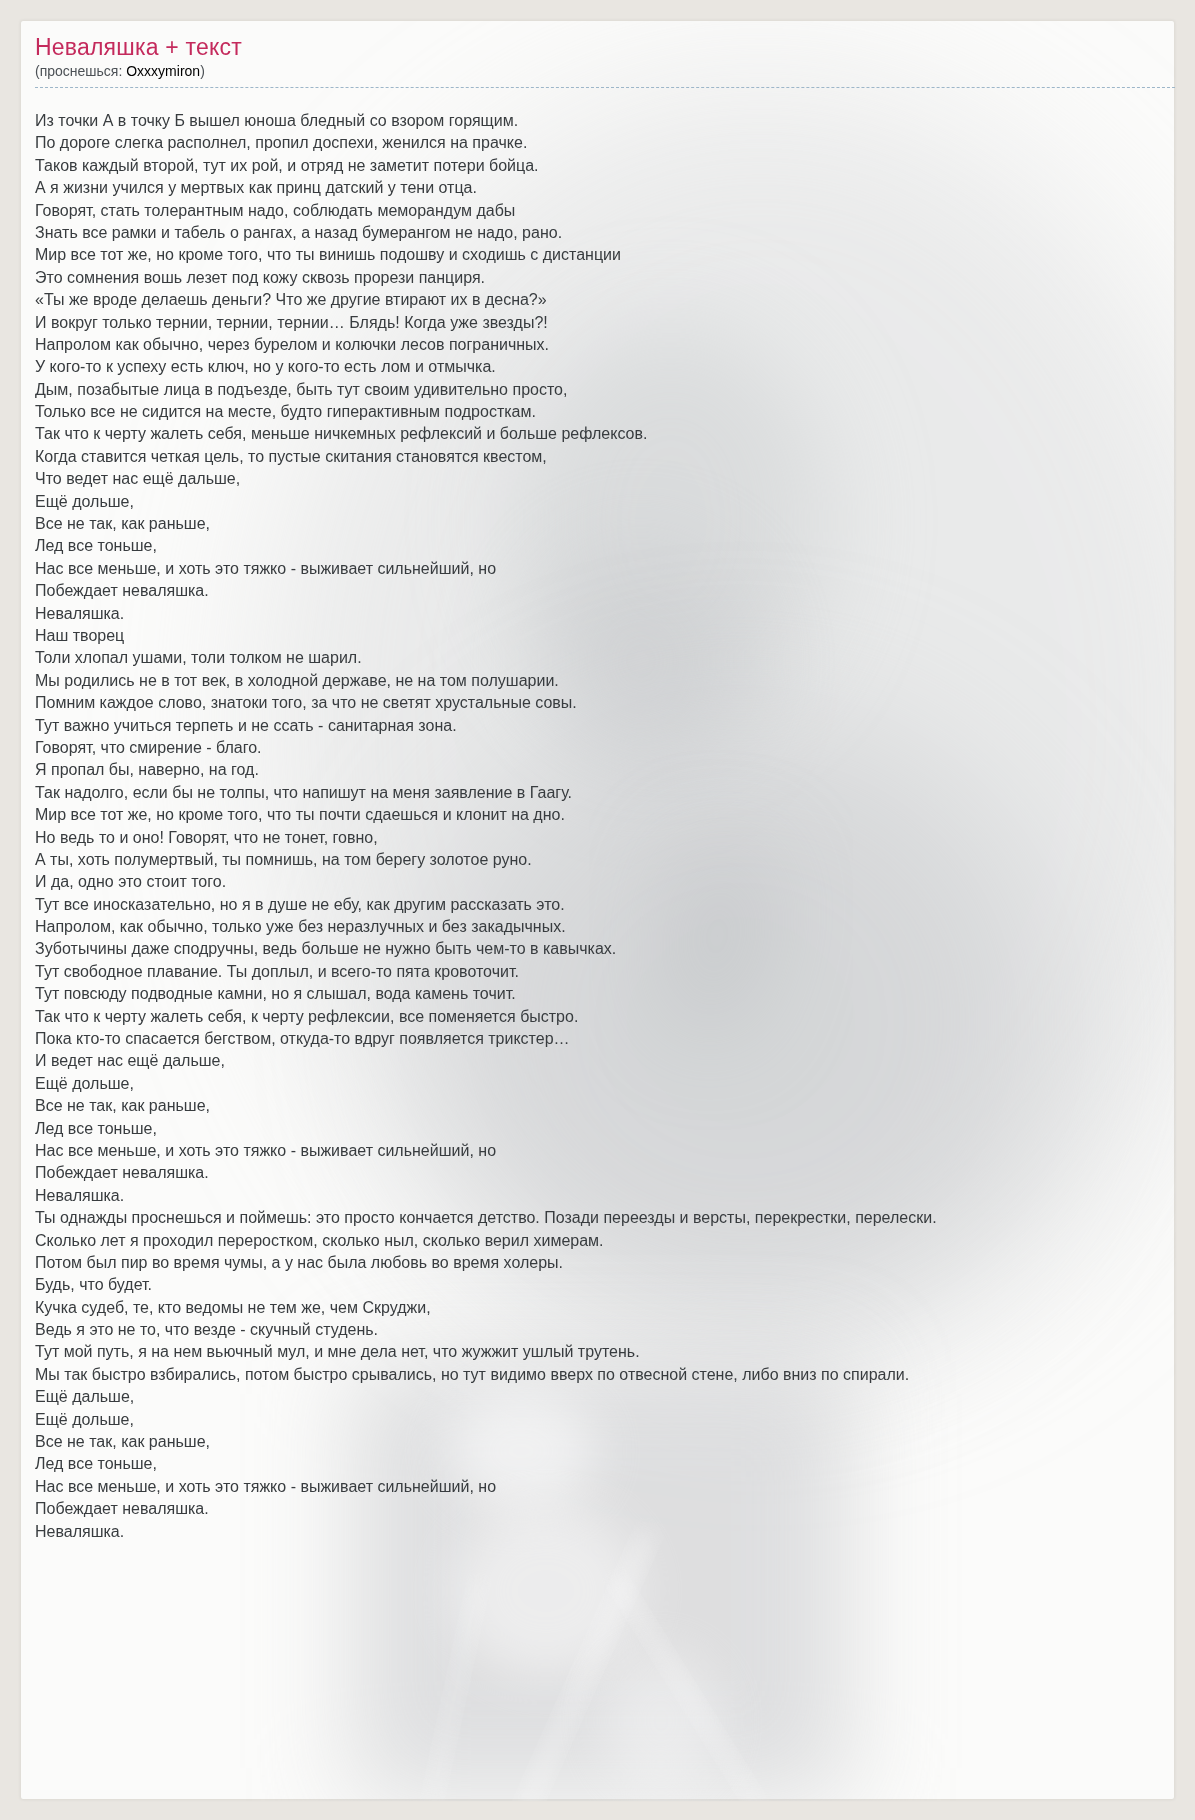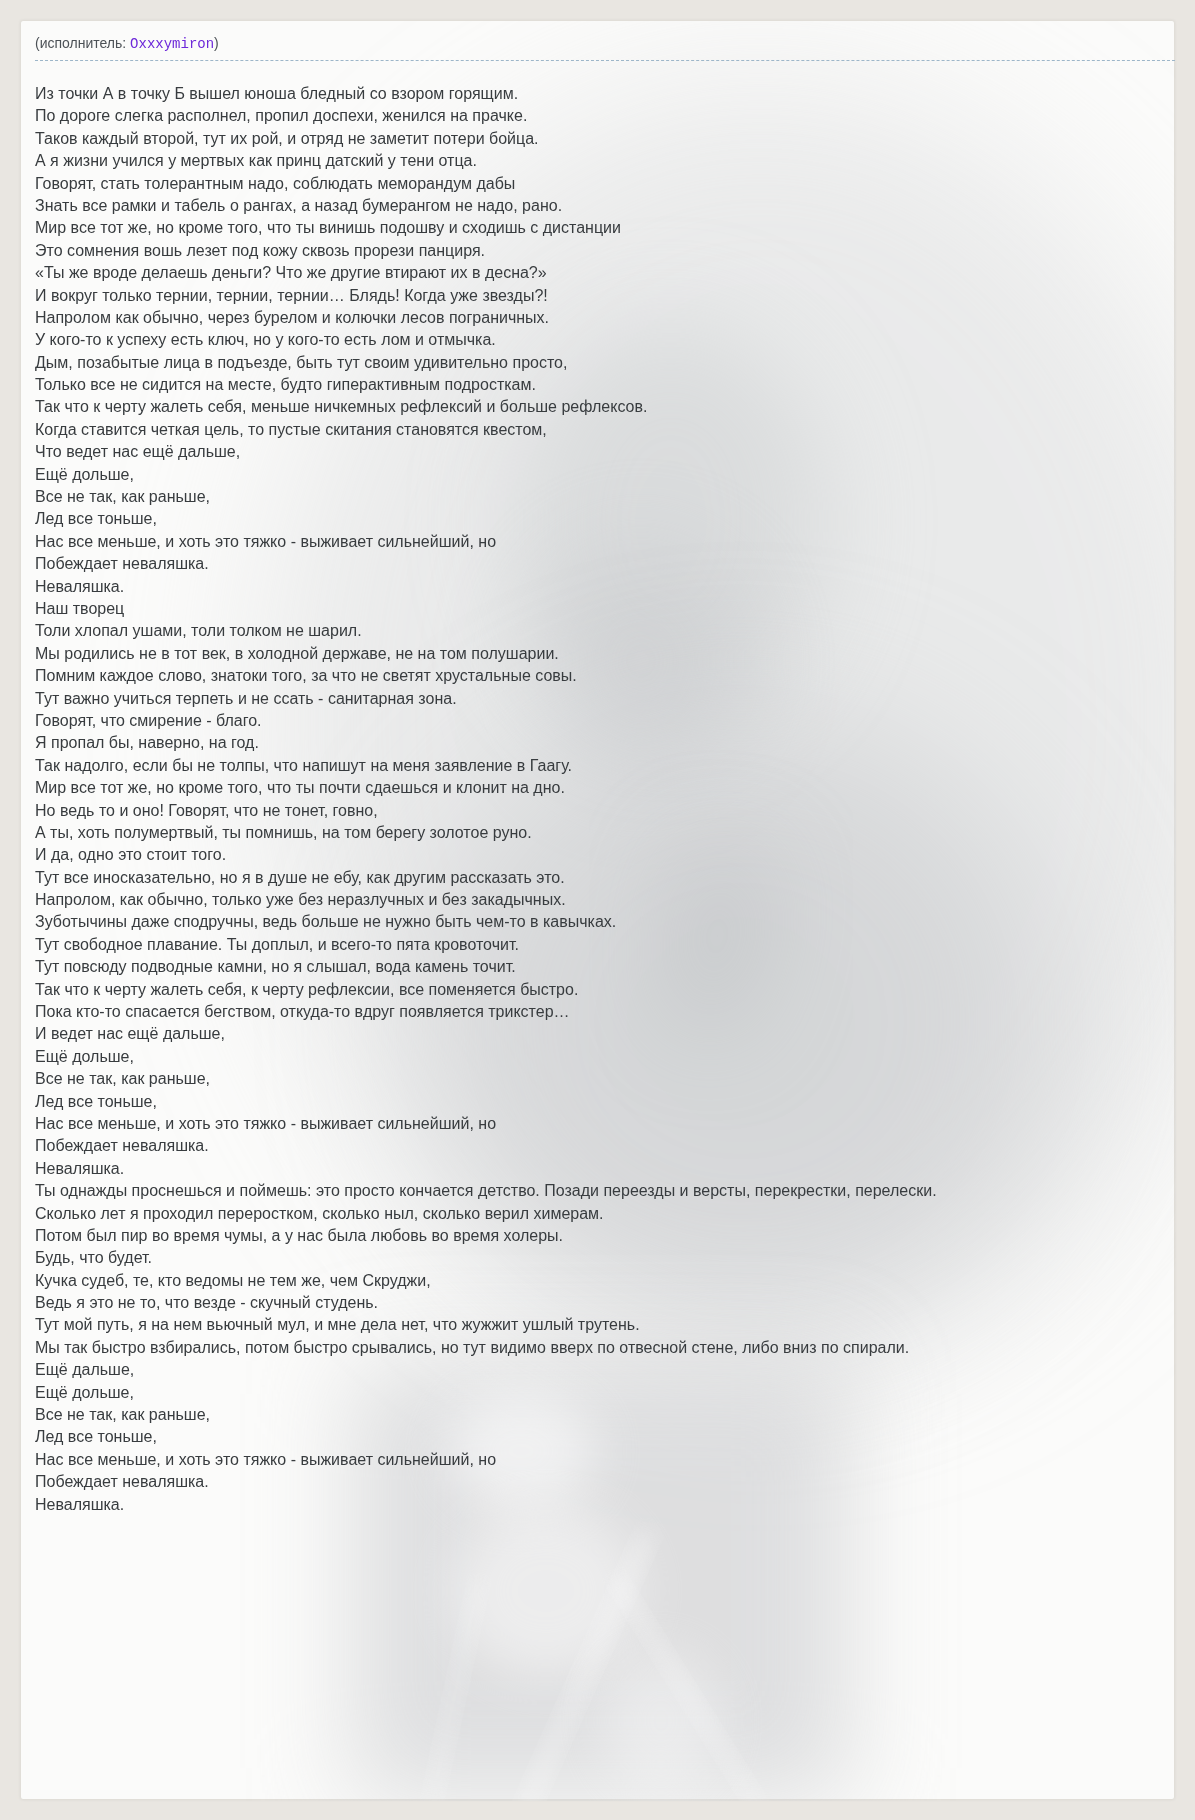--- a/index.html
+++ b/index.html
@@ -22,21 +22,21 @@
     position:relative;z-index:2;padding:12px 0 0 14px;
   }
   .page-title{
     margin:0;font-size:23px;font-weight:400;letter-spacing:0.2px;
     color:#c42a5c;line-height:28px;
   }
   .artist-line{
     font-size:14px;color:#4c5156;line-height:18px;margin-top:1px;
   }
   .artist-link{
-    color:#6d28d9;text-decoration:none;cursor:pointer;font-family:Liberation Mono, monospace;
+    color:#000000;text-decoration:none;cursor:pointer;
   }
   .separator{
     border:none;border-top:1px dashed #9db6c9;height:0;
     margin:7px 0 0 0;width:1140px;
   }
   .lyrics{
     margin-top:22px;
     font-size:16px;line-height:22.4px;color:#383c3f;
     white-space:pre;
   }
@@ -70,20 +70,21 @@
     <rect x="330" y="1340" width="500" height="440" fill="#d2d3d5" opacity="0.7" filter="url(#b50)"></rect>
     <ellipse cx="500" cy="1430" rx="75" ry="60" fill="#ffffff" opacity="0.55" filter="url(#b25)"></ellipse>
     <ellipse cx="525" cy="1570" rx="95" ry="85" fill="#ffffff" opacity="0.45" filter="url(#b25)"></ellipse>
     <ellipse cx="640" cy="1700" rx="60" ry="70" fill="#ffffff" opacity="0.35" filter="url(#b25)"></ellipse>
     <rect x="560" y="1500" width="12" height="300" fill="#ffffff" opacity="0.4" filter="url(#b10)" transform="rotate(24 566 1650)"></rect>
     <rect x="660" y="1540" width="10" height="260" fill="#ffffff" opacity="0.35" filter="url(#b10)" transform="rotate(-32 665 1670)"></rect>
     <rect x="430" y="1560" width="9" height="220" fill="#ffffff" opacity="0.3" filter="url(#b10)" transform="rotate(12 434 1670)"></rect>
   </svg>
 
   <div class="content">
+    <h1 class="page-title">Неваляшка + текст</h1>
 
-    <div class="artist-line"><span>(исполнитель: </span><a class="artist-link">Oxxxymiron</a><span>)</span></div>
+    <div class="artist-line"><span>(проснешься: </span><a class="artist-link">Oxxxymiron</a><span>)</span></div>
 
     <hr class="separator">
 
     <div class="lyrics"><div class="lyric-line">Из точки А в точку Б вышел юноша бледный со взором горящим.</div><div class="lyric-line">По дороге слегка располнел, пропил доспехи, женился на прачке.</div><div class="lyric-line">Таков каждый второй, тут их рой, и отряд не заметит потери бойца.</div><div class="lyric-line">А я жизни учился у мертвых как принц датский у тени отца.</div><div class="lyric-line">Говорят, стать толерантным надо, соблюдать меморандум дабы</div><div class="lyric-line">Знать все рамки и табель о рангах, а назад бумерангом не надо, рано.</div><div class="lyric-line">Мир все тот же, но кроме того, что ты винишь подошву и сходишь с дистанции</div><div class="lyric-line">Это сомнения вошь лезет под кожу сквозь прорези панциря.</div><div class="lyric-line">«Ты же вроде делаешь деньги? Что же другие втирают их в десна?»</div><div class="lyric-line">И вокруг только тернии, тернии, тернии… Блядь! Когда уже звезды?!</div><div class="lyric-line">Напролом как обычно, через бурелом и колючки лесов пограничных.</div><div class="lyric-line">У кого-то к успеху есть ключ, но у кого-то есть лом и отмычка.</div><div class="lyric-line">Дым, позабытые лица в подъезде, быть тут своим удивительно просто,</div><div class="lyric-line">Только все не сидится на месте, будто гиперактивным подросткам.</div><div class="lyric-line">Так что к черту жалеть себя, меньше ничкемных рефлексий и больше рефлексов.</div><div class="lyric-line">Когда ставится четкая цель, то пустые скитания становятся квестом,</div><div class="lyric-line">Что ведет нас ещё дальше,</div><div class="lyric-line">Ещё дольше,</div><div class="lyric-line">Все не так, как раньше,</div><div class="lyric-line">Лед все тоньше,</div><div class="lyric-line">Нас все меньше, и хоть это тяжко - выживает сильнейший, но</div><div class="lyric-line">Побеждает неваляшка.</div><div class="lyric-line">Неваляшка.</div><div class="lyric-line">Наш творец</div><div class="lyric-line">Толи хлопал ушами, толи толком не шарил.</div><div class="lyric-line">Мы родились не в тот век, в холодной державе, не на том полушарии.</div><div class="lyric-line">Помним каждое слово, знатоки того, за что не светят хрустальные совы.</div><div class="lyric-line">Тут важно учиться терпеть и не ссать - санитарная зона.</div><div class="lyric-line">Говорят, что смирение - благо.</div><div class="lyric-line">Я пропал бы, наверно, на год.</div><div class="lyric-line">Так надолго, если бы не толпы, что напишут на меня заявление в Гаагу.</div><div class="lyric-line">Мир все тот же, но кроме того, что ты почти сдаешься и клонит на дно.</div><div class="lyric-line">Но ведь то и оно! Говорят, что не тонет, говно,</div><div class="lyric-line">А ты, хоть полумертвый, ты помнишь, на том берегу золотое руно.</div><div class="lyric-line">И да, одно это стоит того.</div><div class="lyric-line">Тут все иносказательно, но я в душе не ебу, как другим рассказать это.</div><div class="lyric-line">Напролом, как обычно, только уже без неразлучных и без закадычных.</div><div class="lyric-line">Зуботычины даже сподручны, ведь больше не нужно быть чем-то в кавычках.</div><div class="lyric-line">Тут свободное плавание. Ты доплыл, и всего-то пята кровоточит.</div><div class="lyric-line">Тут повсюду подводные камни, но я слышал, вода камень точит.</div><div class="lyric-line">Так что к черту жалеть себя, к черту рефлексии, все поменяется быстро.</div><div class="lyric-line">Пока кто-то спасается бегством, откуда-то вдруг появляется трикстер…</div><div class="lyric-line">И ведет нас ещё дальше,</div><div class="lyric-line">Ещё дольше,</div><div class="lyric-line">Все не так, как раньше,</div><div class="lyric-line">Лед все тоньше,</div><div class="lyric-line">Нас все меньше, и хоть это тяжко - выживает сильнейший, но</div><div class="lyric-line">Побеждает неваляшка.</div><div class="lyric-line">Неваляшка.</div><div class="lyric-line">Ты однажды проснешься и поймешь: это просто кончается детство. Позади переезды и версты, перекрестки, перелески.</div><div class="lyric-line">Сколько лет я проходил переростком, сколько ныл, сколько верил химерам.</div><div class="lyric-line">Потом был пир во время чумы, а у нас была любовь во время холеры.</div><div class="lyric-line">Будь, что будет.</div><div class="lyric-line">Кучка судеб, те, кто ведомы не тем же, чем Скруджи,</div><div class="lyric-line">Ведь я это не то, что везде - скучный студень.</div><div class="lyric-line">Тут мой путь, я на нем вьючный мул, и мне дела нет, что жужжит ушлый трутень.</div><div class="lyric-line">Мы так быстро взбирались, потом быстро срывались, но тут видимо вверх по отвесной стене, либо вниз по спирали.</div><div class="lyric-line">Ещё дальше,</div><div class="lyric-line">Ещё дольше,</div><div class="lyric-line">Все не так, как раньше,</div><div class="lyric-line">Лед все тоньше,</div><div class="lyric-line">Нас все меньше, и хоть это тяжко - выживает сильнейший, но</div><div class="lyric-line">Побеждает неваляшка.</div><div class="lyric-line">Неваляшка.</div></div>
   </div>
 </div>
 
 </body></html>

